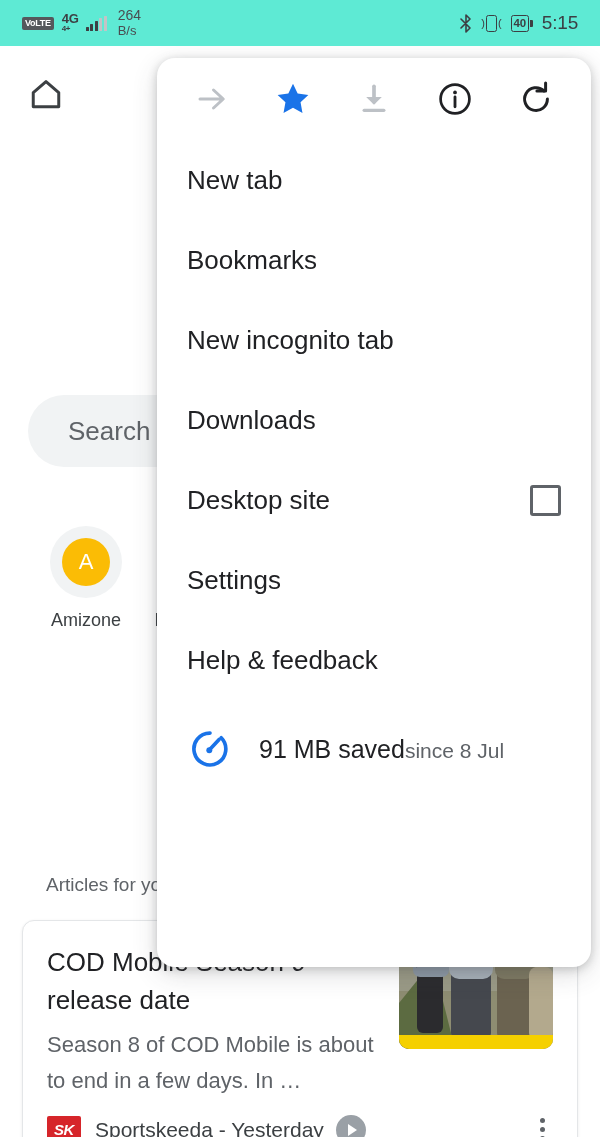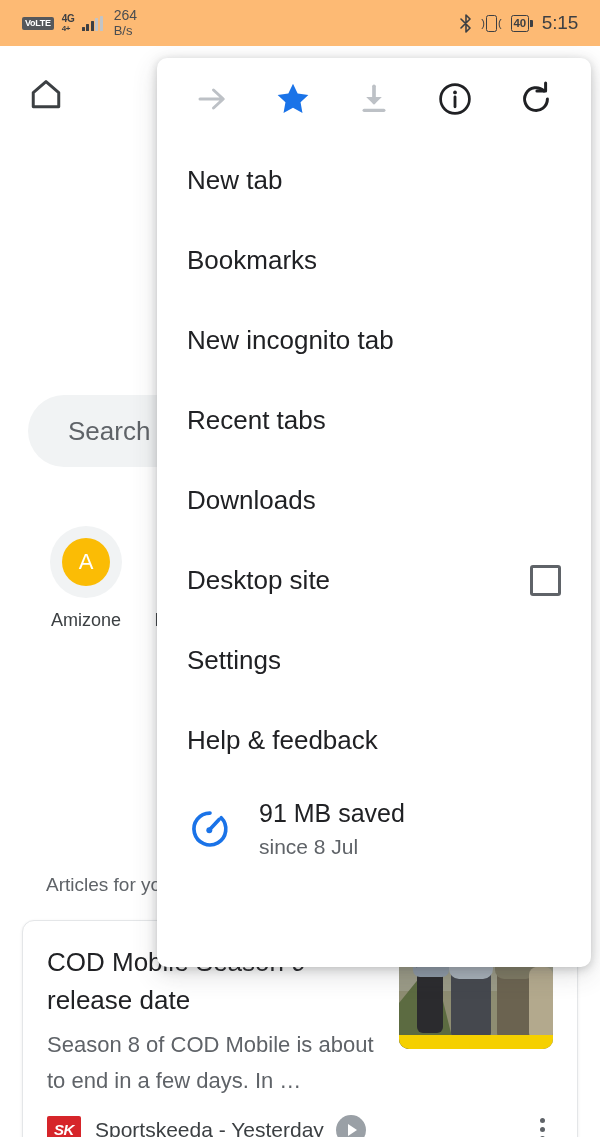--- a/index.html
+++ b/index.html
@@ -22,21 +22,21 @@
 
   
   .statusbar {
     position: absolute;
     top: 0; left: 0;
     width: 600px; height: 46px;
     display: flex;
     align-items: center;
     justify-content: space-between;
     padding: 0 22px;
-    background: #fdba74;
+    background: #5eead4;
     z-index: 40;
   }
   .sb-left { display: flex; align-items: center; gap: 6px; }
   .sb-right { display: flex; align-items: center; gap: 9px; }
 
   .volte-badge {
     background: #55585c;
     color: #ffffff;
     font-size: 9px;
     font-weight: bold;
@@ -47,21 +47,21 @@
     font-family: "Liberation Sans", sans-serif;
   }
   .net-group {
     display: flex; flex-direction: column;
     align-items: flex-start;
     line-height: 9px;
     margin-left: 2px;
     position: relative;
   }
   .net-gen {
-    font-size: 10px; font-weight: bold; color: #3c3f43;
+    font-size: 13px; font-weight: bold; color: #3c3f43;
     letter-spacing: -0.2px;
   }
   .net-sub {
     font-size: 8px; font-weight: bold; color: #3c3f43;
     letter-spacing: -0.3px; margin-top: 1px;
   }
   .bars { display: flex; align-items: flex-end; gap: 1.5px; height: 15px; margin-left: 1px; }
   .bars i { display: block; width: 3px; background: #3c3f43; border-radius: 0.5px; }
   .bars i:nth-child(1) { height: 4px; }
   .bars i:nth-child(2) { height: 7px; }
@@ -284,21 +284,21 @@
     z-index: 10;
   }
 
   
   .menu {
     position: absolute;
     left: 157px; top: 58px;
     width: 434px;
     height: 909px;
     background: #ffffff;
-    border-radius: 10px;
+    border-radius: 18px;
     box-shadow: 0 2px 10px rgba(60,64,67,0.26), 0 8px 26px rgba(60,64,67,0.16);
     z-index: 30;
     overflow: hidden;
   }
   .menu-toolbar {
     height: 82px;
     display: flex;
     align-items: center;
     justify-content: space-between;
     padding: 0 26px;
@@ -330,21 +330,21 @@
     height: 98px;
     display: flex;
     align-items: center;
     padding: 0 30px;
   }
   .ds-icon {
     width: 46px; height: 46px;
     display: flex; align-items: center; justify-content: center;
     flex: none;
   }
-  .ds-text { margin-left: 26px; display: flex; flex-direction: column; }
+  .ds-text { margin-left: 26px; display: flex; flex-direction: row; }
   .ds-main { font-size: 25px; color: #202124; line-height: 32px; white-space: nowrap; }
   .ds-sub { font-size: 21px; color: #5f6368; line-height: 30px; margin-top: 3px; white-space: nowrap; }
 </style>
 </head>
 <body>
 
 <div id="screen">
 
   <div class="statusbar">
     <div class="sb-left">
@@ -499,23 +499,20 @@
       <div class="menu-item">
         <span class="mlabel">New tab</span>
       </div>
       <div class="menu-item">
         <span class="mlabel">Bookmarks</span>
       </div>
       <div class="menu-item">
         <span class="mlabel">New incognito tab</span>
       </div>
       <div class="menu-item">
-        <span class="mlabel">Recent tabs</span>
-      </div>
-      <div class="menu-item">
         <span class="mlabel">Downloads</span>
       </div>
       <div class="menu-item">
         <span class="mlabel">Desktop site</span>
         <div class="checkbox"></div>
       </div>
       <div class="menu-item">
         <span class="mlabel">Settings</span>
       </div>
       <div class="menu-item">

